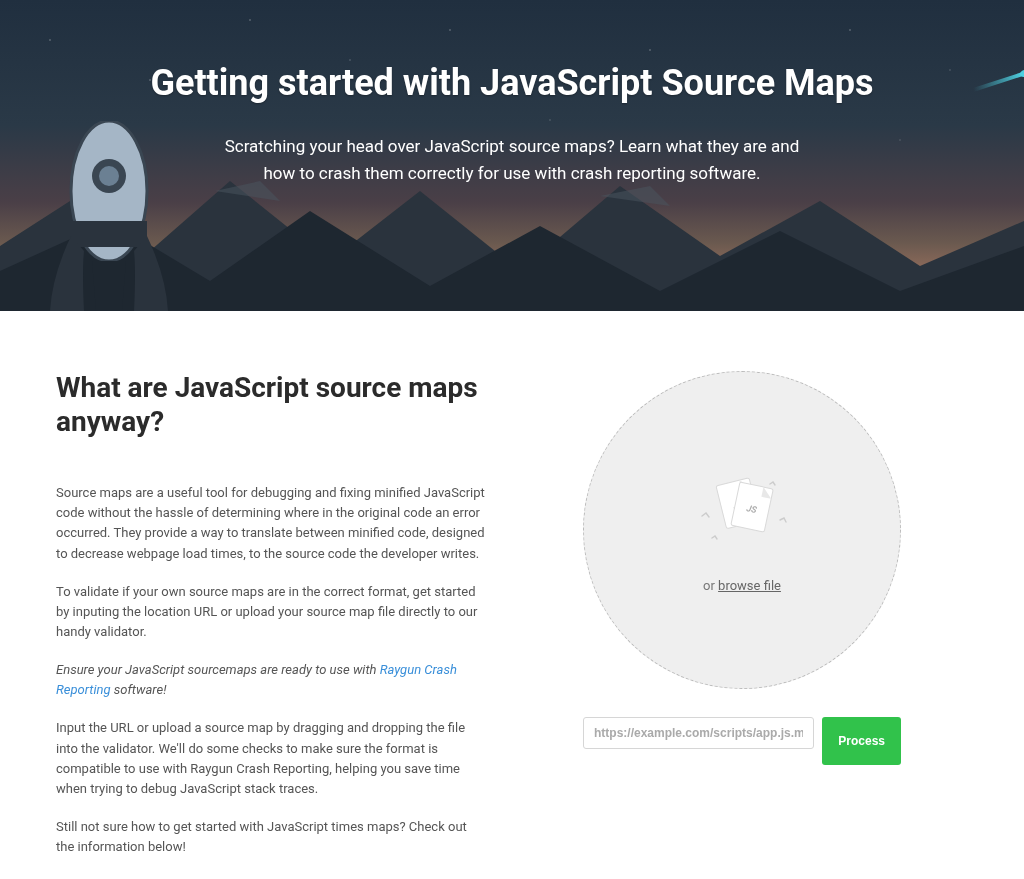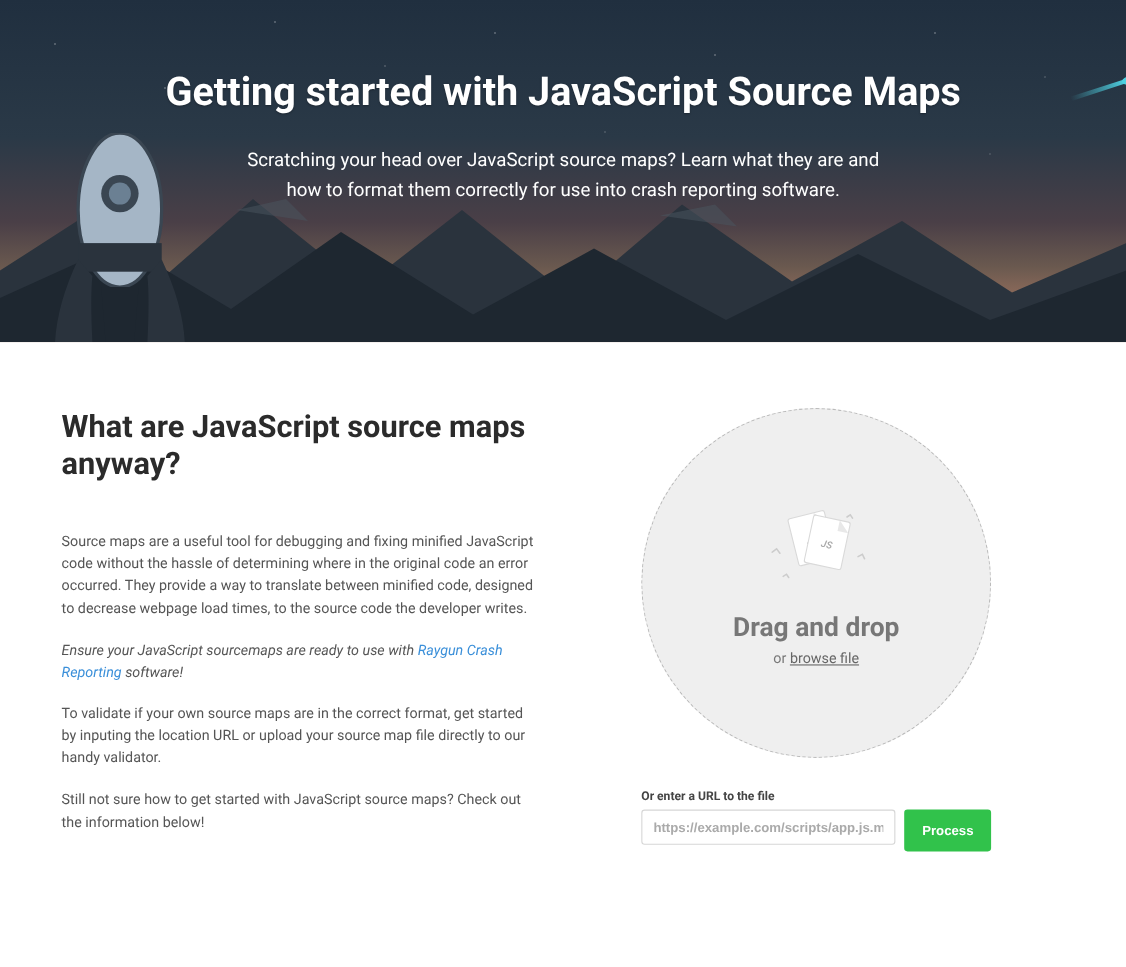--- a/index.html
+++ b/index.html
@@ -76,21 +76,21 @@
 .urlrow { width: 318px; margin-top: 28px; }
 .urlrow label { display: block; font-size: 11px; font-weight: 700; color: #444; margin-bottom: 6px; }
 .inputgroup { display: flex; gap: 8px; }
 .inputgroup input {
   flex: 1; height: 32px; border: 1px solid #d6d6d6; border-radius: 3px;
   padding: 0 10px; font-size: 12px; color: #555; font-weight: bold;
 }
 .inputgroup input::placeholder { color: #aaa; }
 .inputgroup button {
   background: #31c24b; color: #fff; border: 0; border-radius: 3px;
-  padding: 0 16px; height: 38px; font-size: 12px; font-weight: 600; cursor: pointer;
+  padding: 0 16px; height: 48px; font-size: 12px; font-weight: 600; cursor: pointer;
 }
 </style>
 </head>
 <body>
 
 <div class="hero">
   <div class="stars"></div>
   <div class="comet">
     <svg viewBox="0 0 60 8">
         <defs>
@@ -117,57 +117,56 @@
       <rect x="27" y="100" width="76" height="26" fill="#2a333d"></rect>
       <circle cx="65" cy="55" r="17" fill="#3a4652"></circle>
       <circle cx="65" cy="55" r="10" fill="#6b8093"></circle>
       <path d="M27,115 Q8,155 6,190 L40,190 Q38,150 40,130 Z" fill="#2a333d"></path>
       <path d="M103,115 Q122,155 124,190 L90,190 Q92,150 90,130 Z" fill="#2a333d"></path>
       <path d="M48,140 L82,140 L78,190 L52,190 Z" fill="#1e2730"></path>
     </svg>
   </div>
   <div class="hero-content">
     <h1>Getting started with JavaScript Source Maps</h1>
-    <p>Scratching your head over JavaScript source maps? Learn what they are and how to format them correctly for use into crash reporting software.</p>
+    <p>Scratching your head over JavaScript source maps? Learn what they are and how to crash them correctly for use with crash reporting software.</p>
   </div>
 </div>
 
 <div class="main">
   <div class="left">
     <h2>What are JavaScript source maps anyway?</h2>
     <p>Source maps are a useful tool for debugging and fixing minified JavaScript code without the hassle of determining where in the original code an error occurred. They provide a way to translate between minified code, designed to decrease webpage load times, to the source code the developer writes.</p>
+    <p>To validate if your own source maps are in the correct format, get started by inputing the location URL or upload your source map file directly to our handy validator.</p>
     <p><em><span>Ensure your JavaScript sourcemaps are ready to use with </span><a href="#">Raygun Crash Reporting</a><span> software!</span></em></p>
-    <p>To validate if your own source maps are in the correct format, get started by inputing the location URL or upload your source map file directly to our handy validator.</p>
-    <p>Still not sure how to get started with JavaScript source maps? Check out the information below!</p>
+    <p>Input the URL or upload a source map by dragging and dropping the file into the validator. We'll do some checks to make sure the format is compatible to use with Raygun Crash Reporting, helping you save time when trying to debug JavaScript stack traces.</p>
+    <p>Still not sure how to get started with JavaScript times maps? Check out the information below!</p>
   </div>
 
   <div class="right">
     <div class="dropzone">
       <div class="files">
         <svg width="120" height="80" viewBox="0 0 120 80">
           <g transform="translate(34,18) rotate(-14)">
             <rect x="0" y="0" width="34" height="44" rx="2" fill="#fff" stroke="#d9d9d9"></rect>
             <path d="M24,0 L34,10 L24,10 Z" fill="#e8e8e8"></path>
             <text x="17" y="27" text-anchor="middle" font-size="9" font-style="italic" fill="#aaa" font-weight="600">JS</text>
           </g>
           <g transform="translate(58,14) rotate(12)">
             <rect x="0" y="0" width="34" height="44" rx="2" fill="#fff" stroke="#d9d9d9"></rect>
             <path d="M24,0 L34,10 L24,10 Z" fill="#e8e8e8"></path>
             <text x="17" y="27" text-anchor="middle" font-size="9" font-style="italic" fill="#aaa" font-weight="600">JS</text>
           </g>
           <path d="M20,48 l4,-3 l3,4 M98,52 l4,-2 l2,4 M30,70 l3,-2 l2,3 M88,16 l3,-2 l2,3" stroke="#ccc" stroke-width="1.4" fill="none" stroke-linecap="round"></path>
         </svg>
       </div>
-      <h3>Drag and drop</h3>
       <div class="or">
         <span>or </span><a href="#">browse file</a>
       </div>
     </div>
 
     <div class="urlrow">
-      <label>Or enter a URL to the file</label>
       <div class="inputgroup">
         <input type="text" placeholder="https://example.com/scripts/app.js.map" style="">
         <button>Process</button>
       </div>
     </div>
   </div>
 </div>
 
 </body></html>

